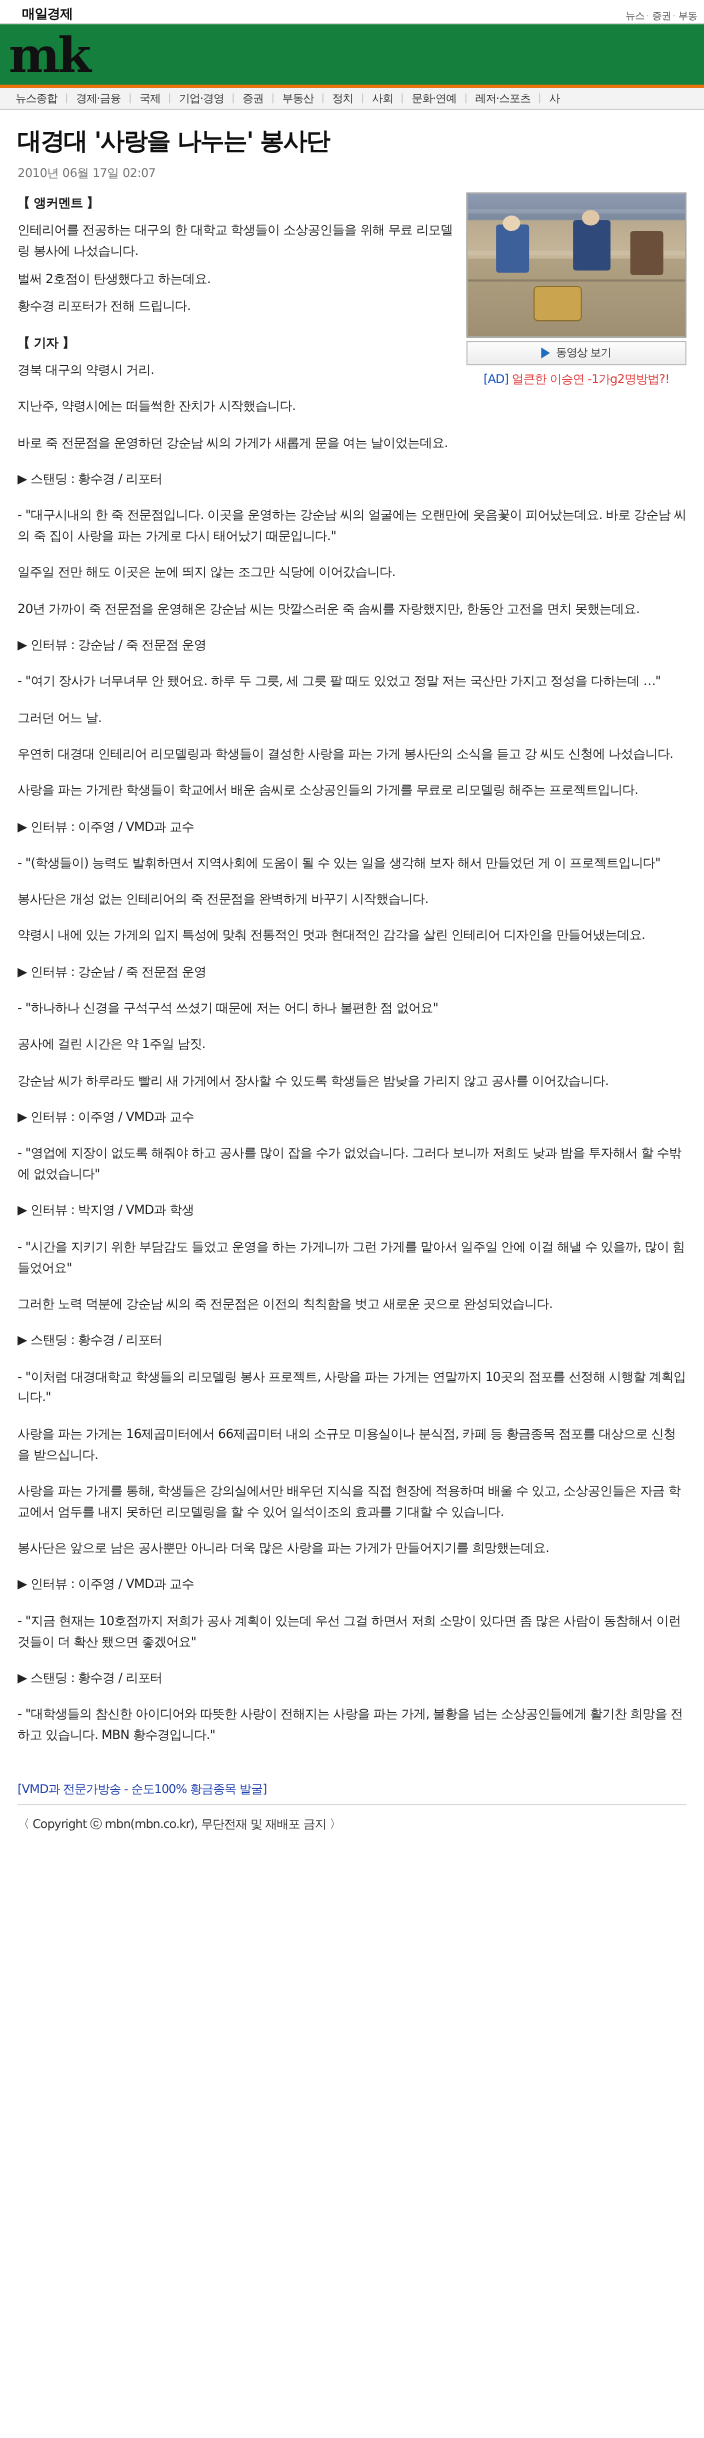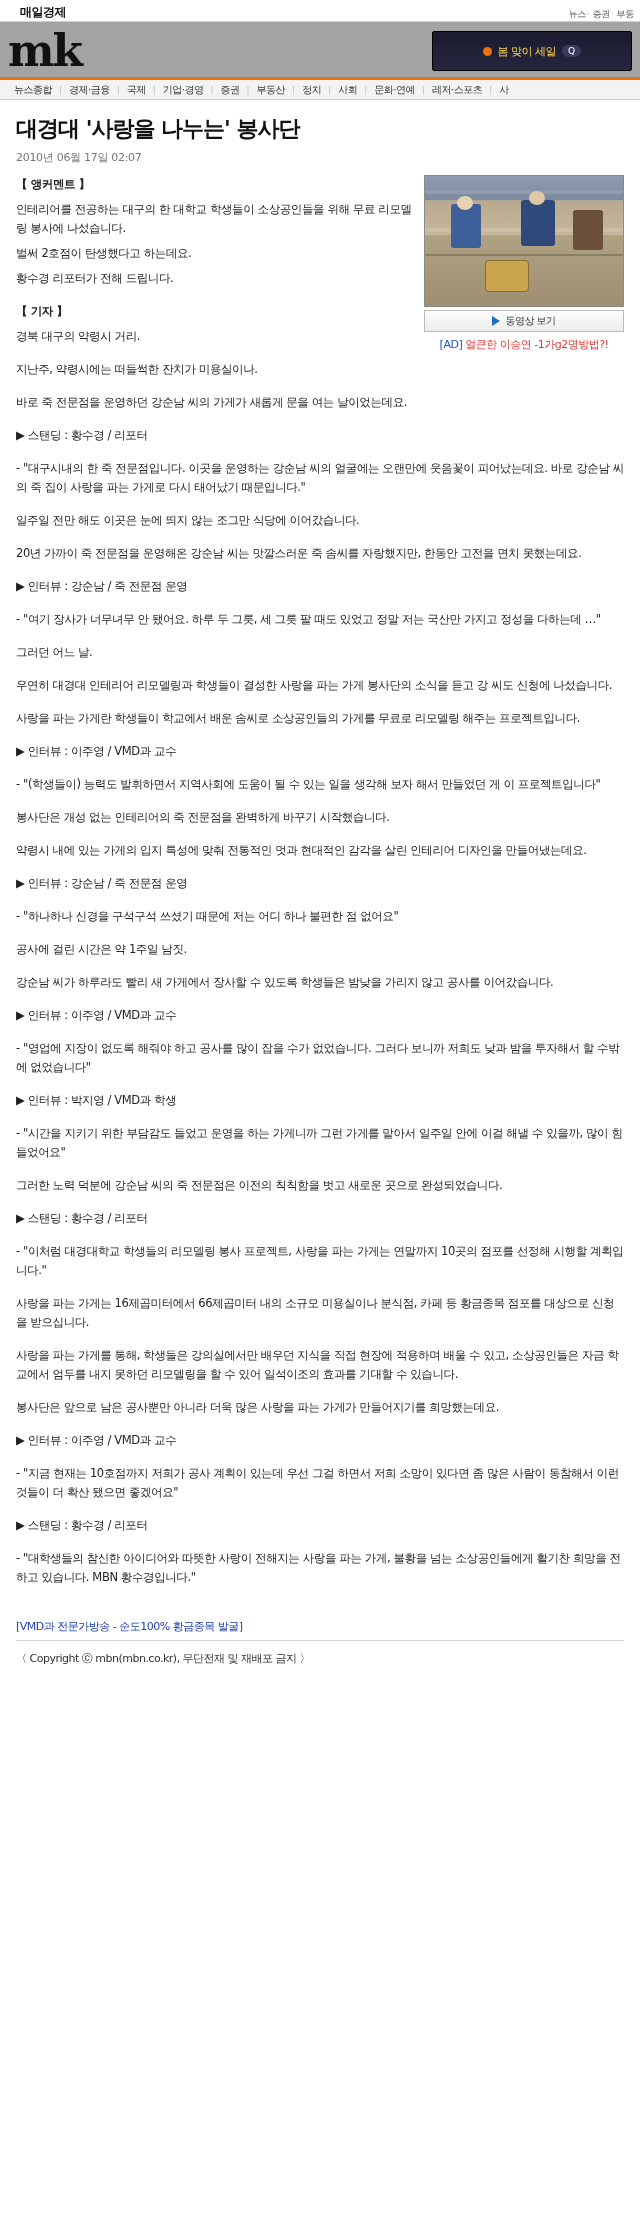--- a/index.html
+++ b/index.html
@@ -42,21 +42,21 @@
     overflow: hidden;
   }
   .topbar-links span { margin-left: 2px; }
   .topbar-links .sep { color: #bbb; margin: 0 1px; }
 
   
   .masthead {
     position: relative;
     height: 58px;
     border-bottom: 3px solid #e8730f;
-    background: #a3a3a3;
+    background: #15803d;
     padding: 0 8px;
     box-sizing: border-box;
     display: flex;
     align-items: center;
   }
   .logo {
     font-family: "DejaVu Serif", "Liberation Serif", serif;
     font-size: 44px;
     font-weight: bold;
     color: #111;
@@ -252,25 +252,20 @@
 
   <div class="topbar">
     <div class="topbar-brand">매일경제</div>
     <div class="topbar-links">
       <span>뉴스</span><span class="sep">·</span><span>증권</span><span class="sep">·</span><span>부동</span>
     </div>
   </div>
 
   <div class="masthead">
     <div class="logo">mk</div>
-    <div class="ad-banner">
-      <span class="dot"></span>
-      <span>봄 맞이 세일</span>
-      <span class="pill">Q</span>
-    </div>
   </div>
 
   <div class="gnb">
     <span class="gnb-item">뉴스종합</span>
       <span class="gnb-sep">|</span>
     <span class="gnb-item">경제·금융</span>
       <span class="gnb-sep">|</span>
     <span class="gnb-item">국제</span>
       <span class="gnb-sep">|</span>
     <span class="gnb-item">기업·경영</span>
@@ -317,21 +312,21 @@
           <span>얼큰한 이승연 -1가g2명방법?!</span>
         </div>
       </div>
 
       <p class="para bracket tight">【 앵커멘트 】</p>
       <p class="para tight">인테리어를 전공하는 대구의 한 대학교 학생들이 소상공인들을 위해 무료 리모델링 봉사에 나섰습니다.</p>
       <p class="para tight">벌써 2호점이 탄생했다고 하는데요.</p>
       <p class="para">황수경 리포터가 전해 드립니다.</p>
       <p class="para bracket tight">【 기자 】</p>
       <p class="para">경북 대구의 약령시 거리.</p>
-      <p class="para">지난주, 약령시에는 떠들썩한 잔치가 미용실이나.</p>
+      <p class="para">지난주, 약령시에는 떠들썩한 잔치가 시작했습니다.</p>
       <p class="para">바로 죽 전문점을 운영하던 강순남 씨의 가게가 새롭게 문을 여는 날이었는데요.</p>
       <p class="para speaker">▶ 스탠딩 : 황수경 / 리포터</p>
       <p class="para">- "대구시내의 한 죽 전문점입니다. 이곳을 운영하는 강순남 씨의 얼굴에는 오랜만에 웃음꽃이 피어났는데요. 바로 강순남 씨의 죽 집이 사랑을 파는 가게로 다시 태어났기 때문입니다."</p>
       <p class="para">일주일 전만 해도 이곳은 눈에 띄지 않는 조그만 식당에 이어갔습니다.</p>
       <p class="para">20년 가까이 죽 전문점을 운영해온 강순남 씨는 맛깔스러운 죽 솜씨를 자랑했지만, 한동안 고전을 면치 못했는데요.</p>
       <p class="para speaker">▶ 인터뷰 : 강순남 / 죽 전문점 운영</p>
       <p class="para">- "여기 장사가 너무녀무 안 됐어요. 하루 두 그릇, 세 그릇 팔 때도 있었고 정말 저는 국산만 가지고 정성을 다하는데 …"</p>
       <p class="para">그러던 어느 날.</p>
       <p class="para">우연히 대경대 인테리어 리모델링과 학생들이 결성한 사랑을 파는 가게 봉사단의 소식을 듣고 강 씨도 신청에 나섰습니다.</p>
       <p class="para">사랑을 파는 가게란 학생들이 학교에서 배운 솜씨로 소상공인들의 가게를 무료로 리모델링 해주는 프로젝트입니다.</p>

